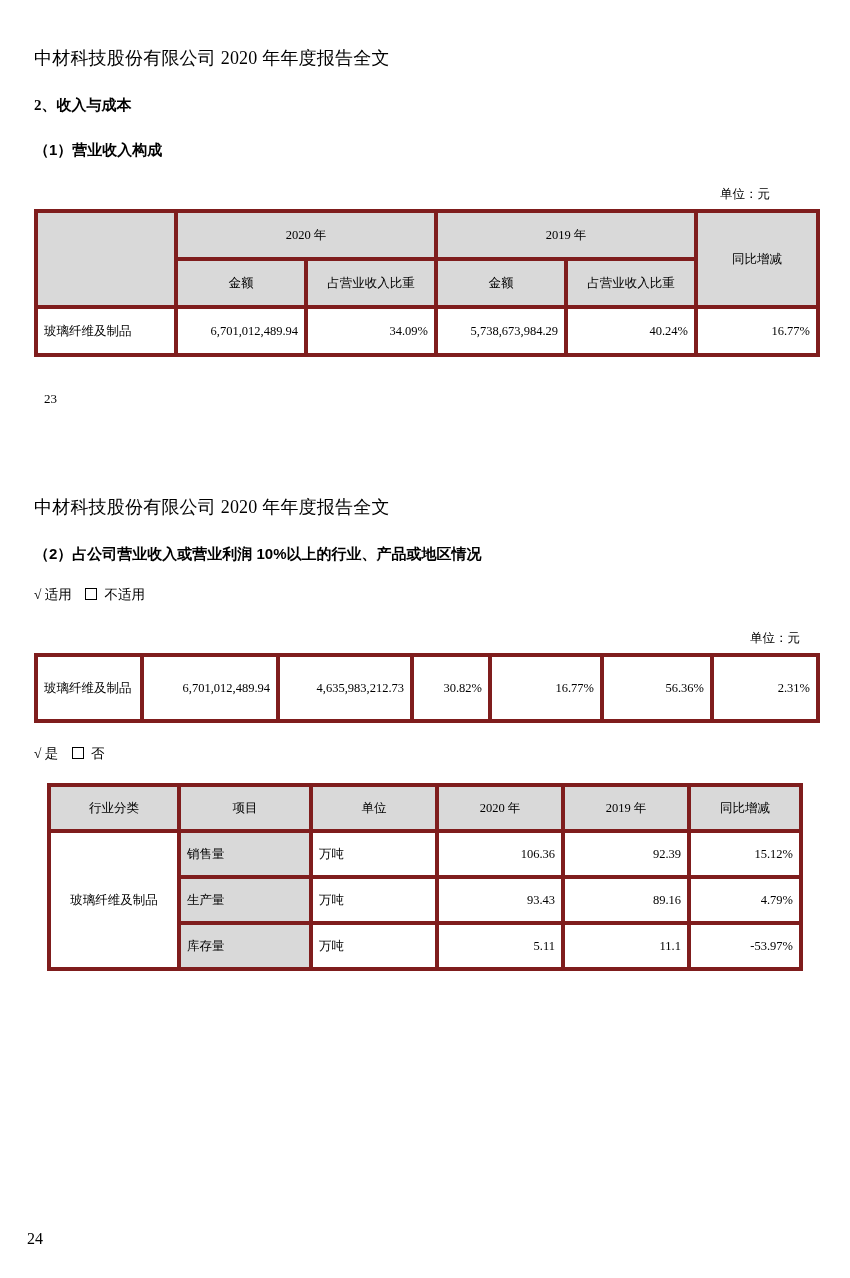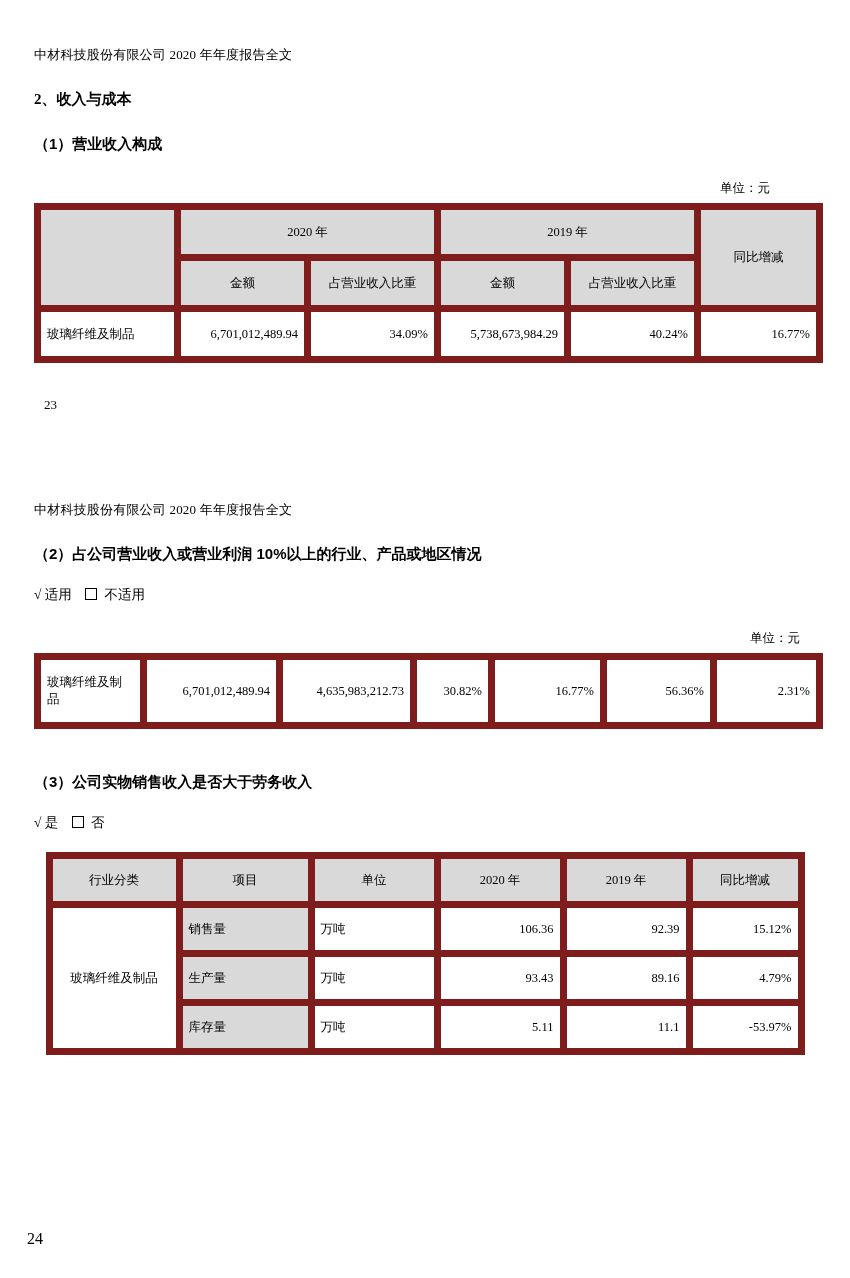--- a/index.html
+++ b/index.html
@@ -15,21 +15,21 @@
     position: relative;
   }
   .page {
     width: 850px;
     min-height: 1278px;
     position: relative;
     box-sizing: border-box;
     padding: 0 34px;
   }
   .running-head {
-    font-size: 13px;
+    font-size: 18px;
     font-family: "Liberation Serif", serif;
     padding-top: 46px;
     letter-spacing: 0.2px;
   }
   .sec-head {
     font-size: 15px;
     font-weight: bold;
     margin-top: 26px;
     font-family: Liberation Serif, serif;
   }
@@ -56,21 +56,21 @@
     height: 10px;
     border: 1px solid #000;
     vertical-align: -1px;
     margin: 0 4px 0 10px;
   }
   table {
     border-collapse: collapse;
     table-layout: fixed;
   }
   table td, table th {
-    border: 7px solid #7f1d1d;
+    border: 4px solid #7f1d1d;
     font-size: 12.5px;
     font-weight: normal;
     padding: 9px 6px;
     font-family: "Liberation Serif", serif;
     vertical-align: middle;
   }
   .hdr {
     background: #d9d9d9;
     text-align: center;
   }
@@ -187,21 +187,20 @@
         <td class="num">6,701,012,489.94</td>
         <td class="num">4,635,983,212.73</td>
         <td class="num">30.82%</td>
         <td class="num">16.77%</td>
         <td class="num">56.36%</td>
         <td class="num">2.31%</td>
       </tr>
     </tbody>
   </table>
 
-  <div class="sub-head" style="margin-top:44px">（3）公司实物销售收入是否大于劳务收入</div>
 
   <div class="applic-line">
     <span>√</span>
     <span>是</span>
     <span class="box"></span>
     <span>否</span>
   </div>
 
   <table class="t3" style="margin-top:20px">
     <colgroup>

